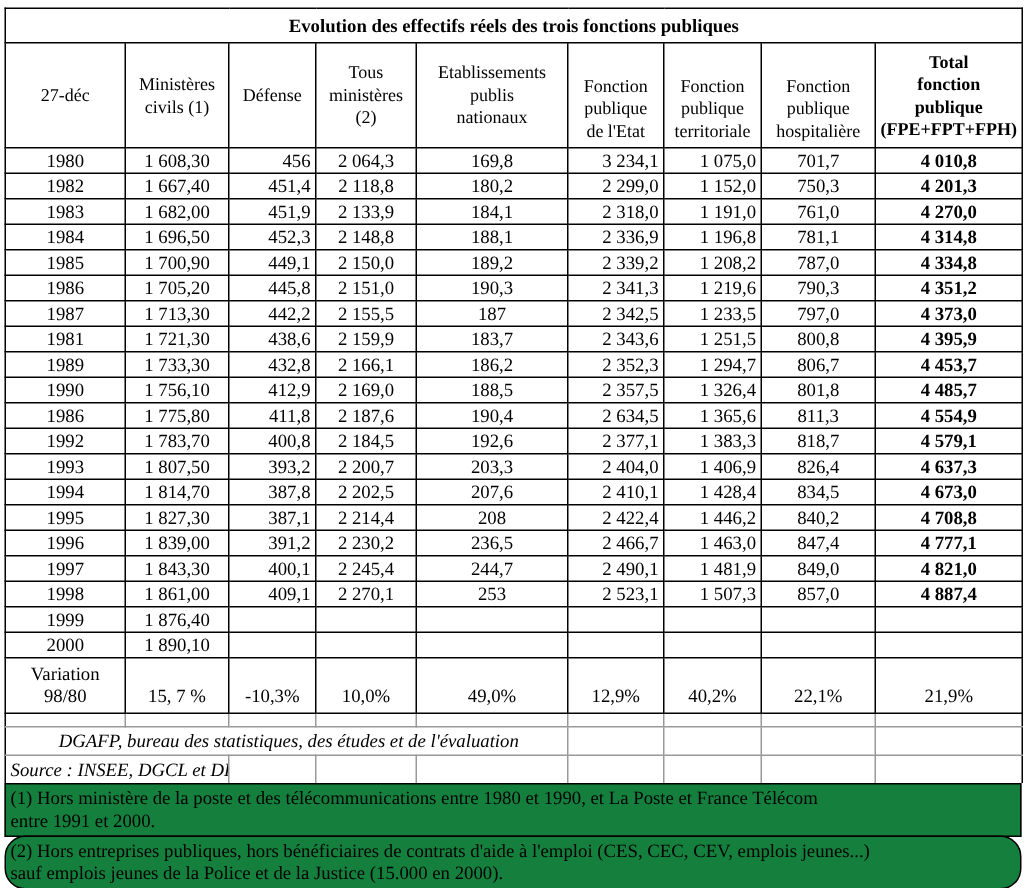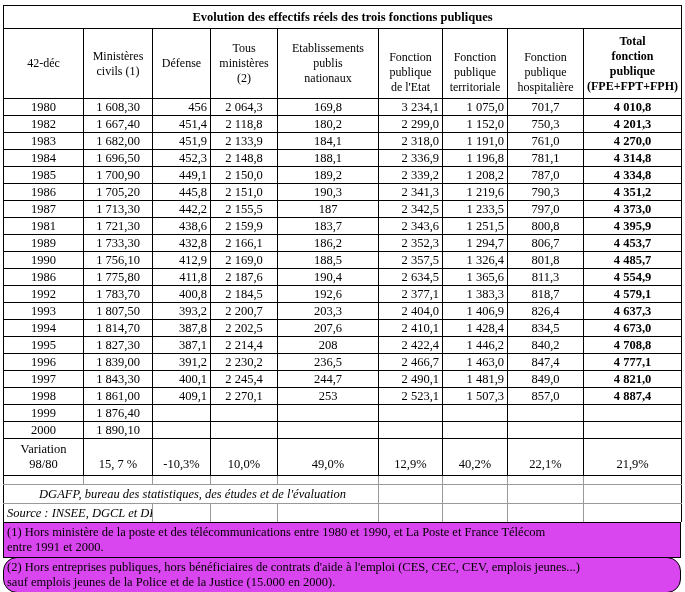--- a/index.html
+++ b/index.html
@@ -31,21 +31,21 @@
   .footer-table td.first{border-left:1px solid #000;}
   .footer-table td.last{border-right:1px solid #000;}
   .footer-table .thin td{height:8px;}
   .footer-table .txtrow td{height:18px;}
   .ftext{padding-left:3px !important;text-align:center;white-space:nowrap;font-style:italic;}
   .footer-table tr:last-child td{border-bottom:none;}
 
   .note-box{
     width:678px;box-sizing:border-box;border:1px solid #000;
     font-size:12.5px;line-height:15px;padding:2px 3px;
-    white-space:pre-line;background:#d946ef;
+    white-space:pre-line;background:#15803d;
   }
   .note-box + .note-box{margin-top:-1px;border-radius:14px;}
 </style>
 </head>
 <body>
 
 <table class="main-table">
   <colgroup>
     <col style="width:80px">
       <col style="width:69px">
@@ -55,21 +55,21 @@
       <col style="width:64px">
     <col style="width:65px">
       <col style="width:76px">
       <col style="width:98px">
   </colgroup>
   <tbody>
       <tr>
     <td colspan="9" class="title-cell">Evolution des effectifs réels des trois fonctions publiques</td>
   </tr>
   <tr class="hdr" id="header-row">
-        <td>42-déc</td>
+        <td>27-déc</td>
         <td>Ministères
 civils (1)</td>
         <td>Défense</td>
         <td>Tous
 ministères
 (2)</td>
         <td>Etablissements
 publis
 nationaux</td>
         <td class="hb">Fonction

